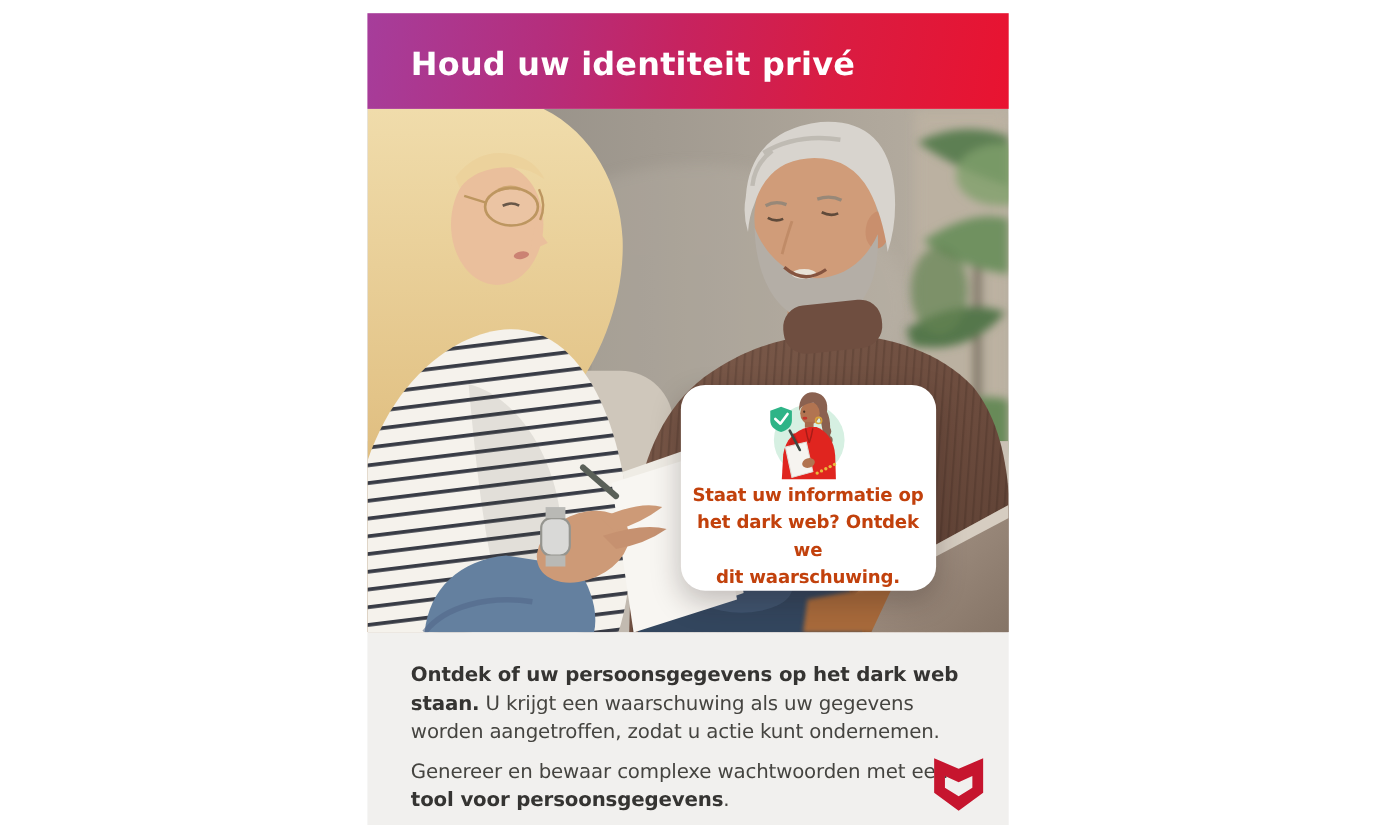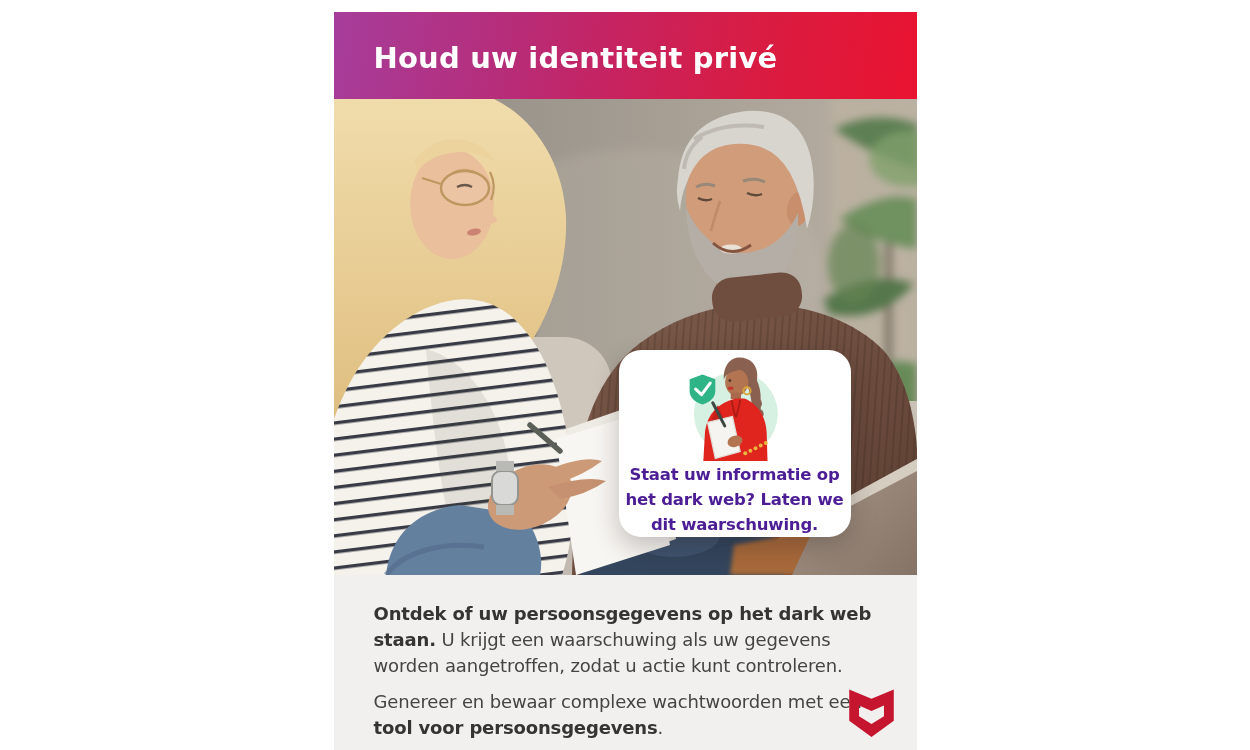--- a/index.html
+++ b/index.html
@@ -22,21 +22,21 @@
   
   .dw-card {
     position:absolute; left:285px; top:251px; width:232px; height:187px;
     background:#ffffff; border-radius:22px;
     box-shadow:0 10px 26px rgba(30,20,20,.25);
     display:flex; flex-direction:column; align-items:center;
   }
   .dw-card svg.illo { display:block; margin-top:4px; }
   .dw-card .card-text {
     margin-top:1px; text-align:center; font-size:16.5px; font-weight:700;
-    line-height:25px; color:#4c1d95; letter-spacing:-.2px; width:100%;
+    line-height:25px; color:#c2410c; letter-spacing:-.2px; width:100%;
   }
   .dw-card .card-line { display:block; }
 
   
   .info-section {
     position:relative; height:177px; background:#f1f0ee; padding:26px 40px 0 40px;
   }
   .info-p { font-size:18px; line-height:26px; color:#454440; letter-spacing:-.15px; max-width:500px; }
   .info-p b { color:#353432; }
   .info-p + .info-p { margin-top:10px; }
@@ -227,28 +227,28 @@
           <circle cx="146" cy="107" r="2.3" fill="#e8b93c"></circle>
         <circle cx="152" cy="104" r="2.3" fill="#e8b93c"></circle>
 
         <g>
           <path d="M78,24 L93,29.5 V43 C93,51 87,56.5 78,59 C69,56.5 63,51 63,43 V29.5 Z" fill="#2eb487"></path>
           <polyline points="70,41 77,47.5 87,34" fill="none" stroke="#ffffff" stroke-width="3.6" stroke-linecap="round" stroke-linejoin="round"></polyline>
         </g>
       </svg>
       <div class="card-text">
         <span class="card-line">Staat uw informatie op</span>
-        <span class="card-line">het dark web? Laten we</span>
+        <span class="card-line">het dark web? Ontdek we</span>
         <span class="card-line">dit waarschuwing.</span>
       </div>
     </div>
   </div>
 
   <div class="info-section">
-    <p class="info-p"><b class="seg">Ontdek of uw persoonsgegevens op het dark web staan.</b><span class="seg"> U krijgt een waarschuwing als uw gegevens worden aangetroffen, zodat u actie kunt controleren.</span></p>
+    <p class="info-p"><b class="seg">Ontdek of uw persoonsgegevens op het dark web staan.</b><span class="seg"> U krijgt een waarschuwing als uw gegevens worden aangetroffen, zodat u actie kunt ondernemen.</span></p>
     <p class="info-p"><span class="seg">Genereer en bewaar complexe wachtwoorden met een </span><b class="seg">tool voor persoonsgegevens</b><span class="seg">.</span></p>
 
     <div class="logo-box">
       <svg width="47" height="51" viewBox="0 0 46 48">
         <path fill-rule="evenodd" fill="#c6152e" d="M23,9.6 L1.2,0.4 V31 L23,47 L44.8,31 V0.4 Z M23,21.6 L10.8,16.2 V26.6 L23,34.2 L35.2,26.6 V16.2 Z"></path>
       </svg>
     </div>
   </div>
 
   <div class="bottom-strip"></div>

